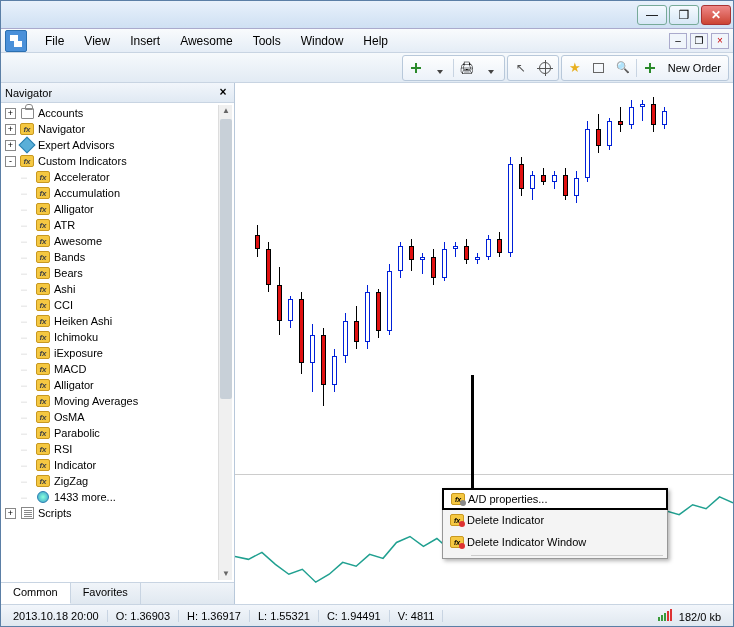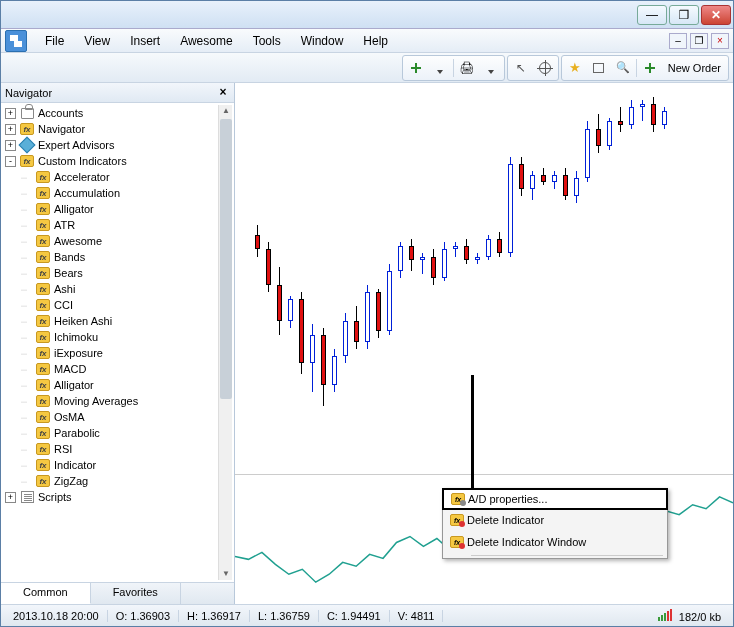--- a/index.html
+++ b/index.html
@@ -54,21 +54,21 @@
     .tree-icon { width: 16px; height: 14px; margin-right: 3px; display: flex; align-items: center; justify-content: center; }
     .ic-fx { width: 14px; height: 12px; background: #f5c842; border: 1px solid #c89820; border-radius: 2px; font-size: 8px; font-style: italic; font-weight: bold; color: #444; text-align: center; line-height: 11px; }
     .ic-fx::after { content: "fx"; }
     .ic-diamond { width: 12px; height: 12px; background: #5aafd8; transform: rotate(45deg); border: 1px solid #2a7fb0; }
     .ic-globe { width: 12px; height: 12px; border-radius: 50%; background: radial-gradient(#8fd, #3a9fc8); border: 1px solid #2a7fb0; }
     .ic-script { width: 13px; height: 12px; background: #fff; border: 1px solid #888; position: relative; }
     .ic-script::after { content:""; position:absolute; width:8px; height:1px; background:#888; top:2px; left:2px; box-shadow: 0 2px #888, 0 4px #888, 0 6px #888; }
     .ic-acct { width: 13px; height: 11px; background: #fff; border: 1px solid #888; border-radius: 1px; position:relative;}
     .ic-acct::after { content:""; position:absolute; width:6px; height:4px; border:1px solid #888; border-radius: 3px 3px 0 0; top:-5px; left:3px;}
     .nav-tabs { height: 22px; display: flex; border-top: 1px solid #c8d4e2; background: linear-gradient(#f0f4f9,#e0e8f0); }
-    .nav-tab { padding: 3px 22px; font-size: 11px; border-right: 1px solid #c8d4e2; cursor: pointer; }
+    .nav-tab { padding: 3px 12px; font-size: 11px; border-right: 1px solid #c8d4e2; cursor: pointer; }
     .nav-tab.active { background: #fff; border-bottom: 1px solid #fff; }
     
     
     .chart-area { flex: 1; position: relative; background: #fff; overflow: hidden; }
     
     
     .chart-main { position: absolute; left: 0; right: 0; top: 0; height: 340px; }
     .chart-indicator { position: absolute; left: 0; right: 0; bottom: 0; height: 130px; border-top: 1px solid #ccc; }
     .candle { position: absolute; width: 5px; }
     .candle .wick { position: absolute; left: 2px; width: 1px; background: #000; }
@@ -354,20 +354,27 @@
             </span>
             <span>Indicator</span>
           </div>
           <div class="tree-item" style="padding-left: 20px;">
             <span class="tree-dots">⋯</span>
             <span class="tree-icon">
               <span class="ic-fx"></span>
             </span>
             <span>ZigZag</span>
           </div>
+          <div class="tree-item" style="padding-left: 20px;">
+            <span class="tree-dots">⋯</span>
+            <span class="tree-icon">
+              <span class="ic-globe"></span>
+            </span>
+            <span>1433 more...</span>
+          </div>
           <div class="tree-item" style="padding-left: 4px;">
             <span class="tree-toggle">+</span>
             <span class="tree-icon">
               <span class="ic-script"></span>
             </span>
             <span>Scripts</span>
           </div>
         </div>
       <div class="scroll-ind">
         <div class="scroll-arr up">▲</div>
@@ -570,21 +577,21 @@
         </div>
         <div class="ctx-sep"></div>
       </div>
     </div>
   </div>
 
   <div class="statusbar">
     <div class="status-cell">2013.10.18 20:00</div>
     <div class="status-cell">O: 1.36903</div>
     <div class="status-cell">H: 1.36917</div>
-    <div class="status-cell">L: 1.36759</div>
+    <div class="status-cell">L: 1.55321</div>
     <div class="status-cell">C: 1.94491</div>
     <div class="status-cell">V: 4811</div>
     <div class="status-spacer"></div>
     <div class="status-cell">
       <span class="conn-bars">
           <span></span>
           <span></span>
           <span></span>
           <span></span>
           <span></span>

